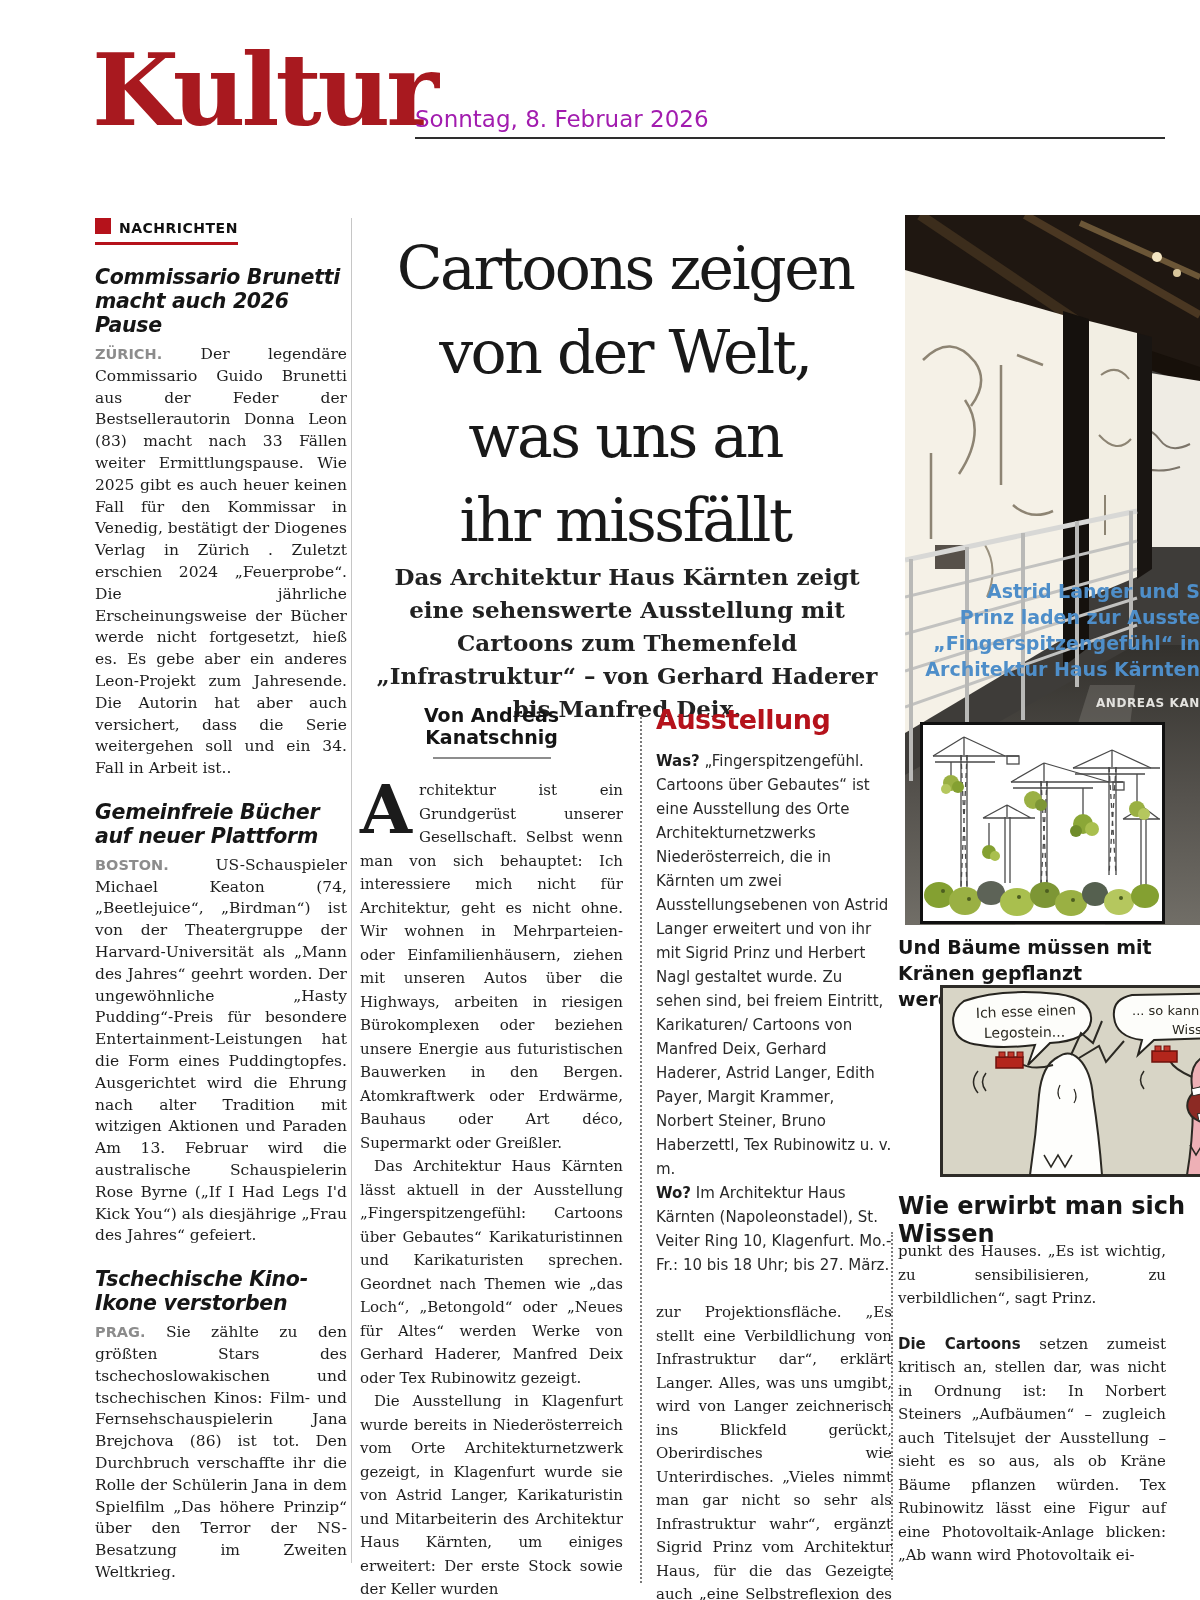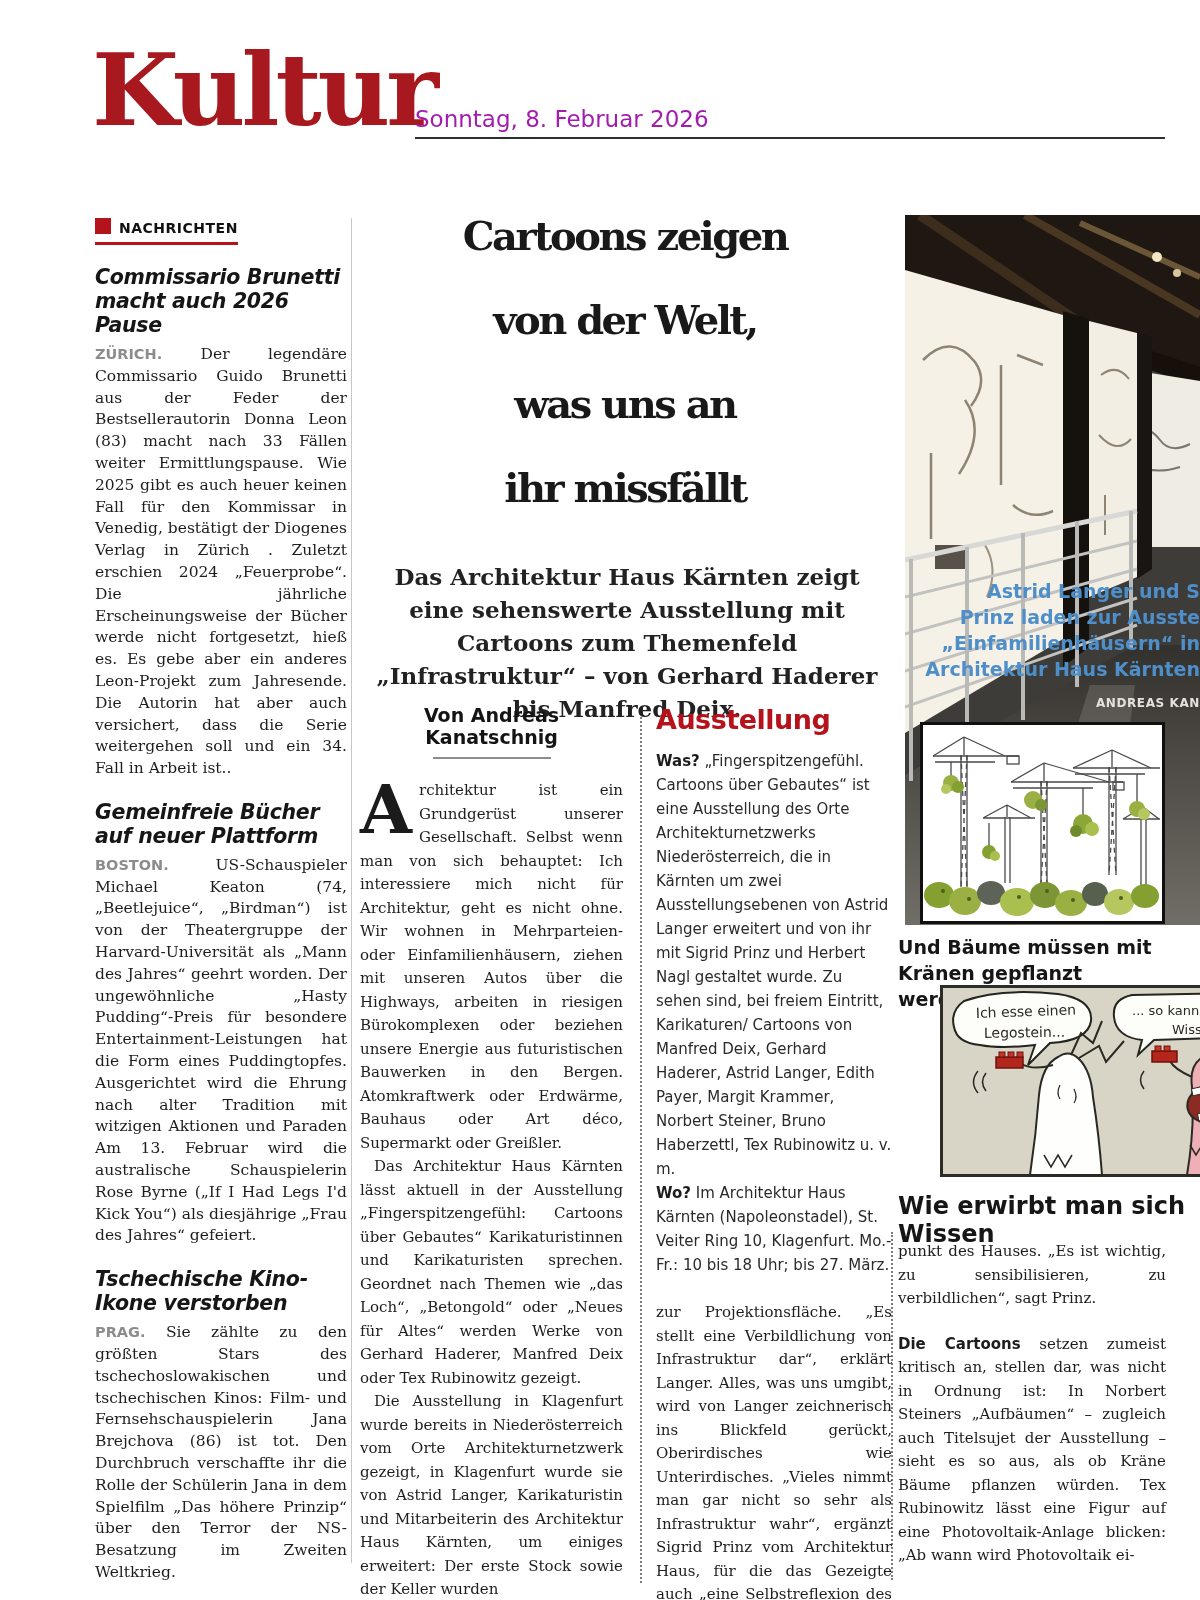--- a/index.html
+++ b/index.html
@@ -24,22 +24,22 @@
               line-height:1.17;letter-spacing:-.3px;margin:20px 0 7px 0;color:#161616;font-style:italic;}
   .news-body{font-size:15.5px;line-height:21.8px;text-align:justify;margin:0;}
   .city{font-family:"DejaVu Sans",sans-serif;font-weight:bold;font-size:14.5px;color:#8c8c8c;}
 
   
   .vrule-solid{position:absolute;left:351px;top:218px;width:1px;height:1345px;background:#c6c6c6;}
   .vrule-dot1{position:absolute;left:640px;top:708px;height:875px;border-left:2px dotted #7a7a7a;}
   .vrule-dot2{position:absolute;left:891px;top:1232px;height:348px;border-left:2px dotted #7a7a7a;}
 
   
-  .headline{position:absolute;left:363px;top:194px;width:524px;text-align:center;
-            font-family:"DejaVu Serif",serif;font-weight:bold;font-size:40px;line-height:84px;
+  .headline{position:absolute;left:363px;top:226px;width:524px;text-align:center;
+            font-family:"DejaVu Serif",serif;font-weight:normal;font-size:60px;line-height:84px;
             letter-spacing:-2.5px;color:#191919;}
   .subhead{position:absolute;left:370px;top:560px;width:514px;text-align:center;
            font-family:"DejaVu Serif",serif;font-weight:bold;font-size:23px;line-height:33px;
            color:#222;}
   .col1{position:absolute;left:360px;top:704px;width:263px;}
   .byline{text-align:center;font-family:"DejaVu Sans",sans-serif;font-weight:bold;font-size:19px;color:#141414;}
   .byline-rule{width:118px;height:2px;background:#8d8d8d;margin:9px auto 20px auto;}
   .serif-p{font-size:15px;line-height:23.5px;text-align:justify;margin:0;}
   .serif-p + .serif-p{text-indent:14px;}
   .dropcap{float:left;font-family:"DejaVu Serif",serif;font-weight:bold;font-size:67px;
@@ -168,21 +168,21 @@
       <polygon points="110,710 185,470 230,470 200,710" fill="#8a8780" opacity="0.35"></polygon>
 
       <path d="M0,345 L232,296" stroke="#d8d8d6" stroke-width="5" fill="none"></path>
       <path d="M0,382 L232,326 M0,419 L232,354 M0,456 L232,383 M0,492 L232,410" stroke="#c2c2c0" stroke-width="3" fill="none"></path>
       <path d="M6,344 V566 M62,332 V540 M118,318 V505 M172,306 V472 M226,296 V434" stroke="#b9b9b7" stroke-width="4" fill="none"></path>
     </svg>
   </div>
   <div class="photo-caption">
     <div>Astrid Langer und S</div>
     <div>Prinz laden zur Ausste</div>
-    <div>„Einfamilienhäusern“ in</div>
+    <div>„Fingerspitzengefühl“ in</div>
     <div>Architektur Haus Kärnten</div>
     <div class="photo-credit">ANDREAS KAN</div>
   </div>
 
   <div class="crane-box">
     <svg viewBox="0 0 239 196" width="239" height="196" xmlns="http://www.w3.org/2000/svg">
       <rect width="239" height="196" fill="#ffffff"></rect>
       <g stroke="#4a4a4a" stroke-width="1.3" fill="none">
 
         <path d="M38,30 V162 M44,30 V162"></path>

